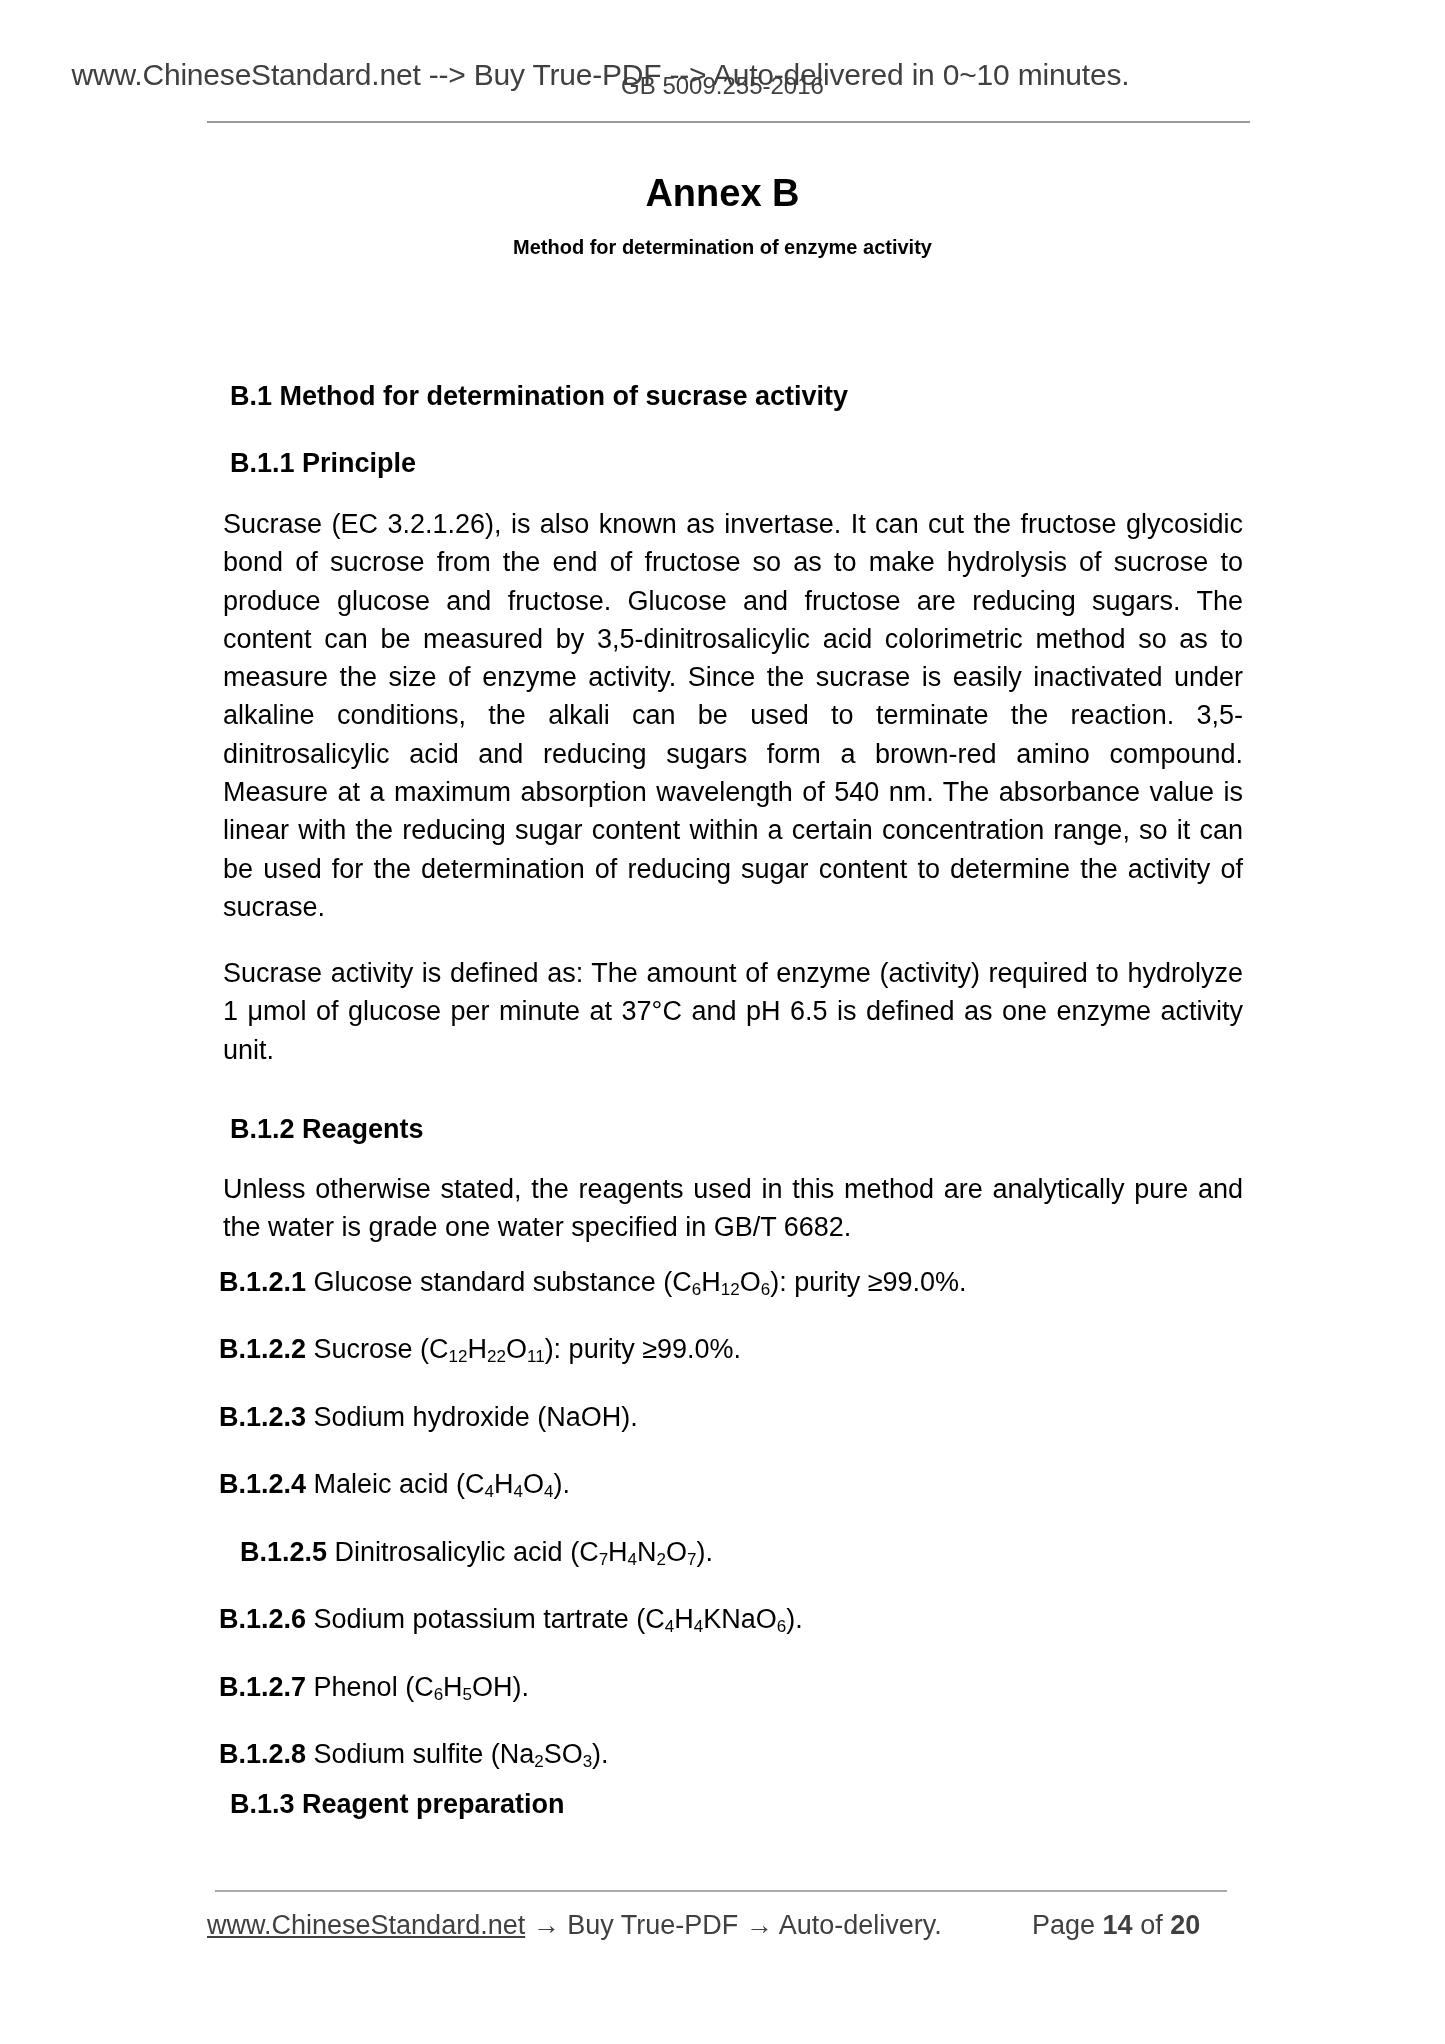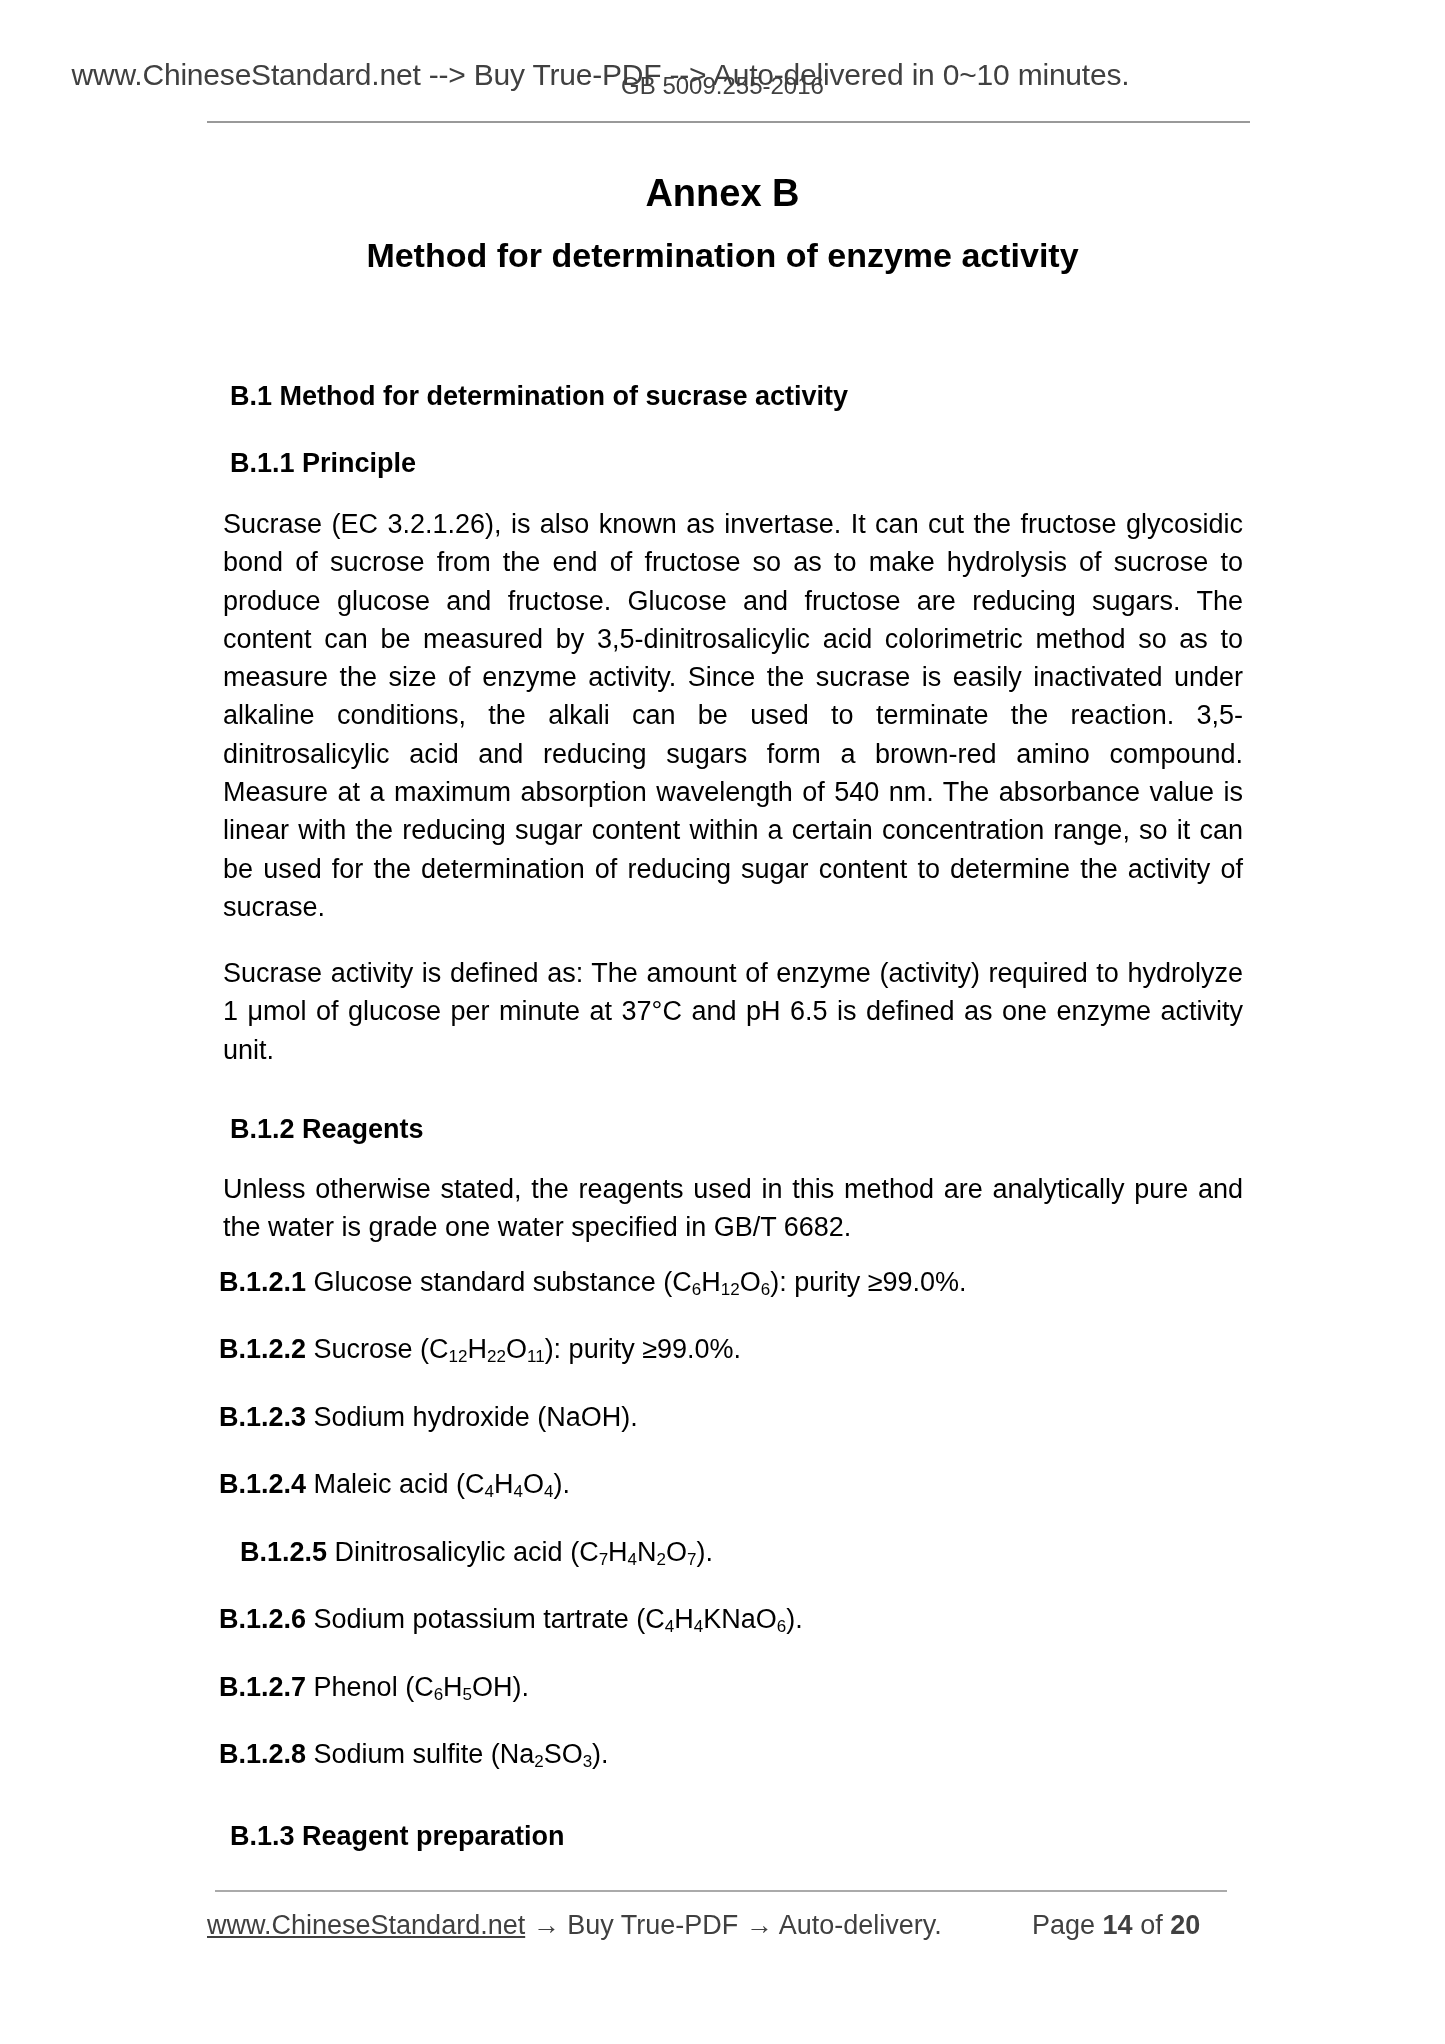--- a/index.html
+++ b/index.html
@@ -7,34 +7,34 @@
          font-family: "Liberation Sans", sans-serif; color: #000; }
   .banner { position: absolute; top: 58px; left: 0; width: 1201px; text-align: center;
             font-size: 30px; color: #404040; letter-spacing: -0.2px; white-space: nowrap; }
   .stdcode { position: absolute; top: 72px; left: 0; width: 1445px; text-align: center;
              font-size: 24px; color: #404040; white-space: nowrap; }
   .header-rule { position: absolute; top: 121px; left: 207px; width: 1043px; height: 0;
                  border-top: 2px solid #999; }
   .annex-title { position: absolute; top: 172px; left: 0; width: 1445px; text-align: center;
                  font-weight: bold; font-size: 38px; }
   .annex-sub { position: absolute; top: 236px; left: 0; width: 1445px; text-align: center;
-               font-weight: bold; font-size: 34px; }
+               font-weight: bold; font-size: 20px; }
   .content { position: absolute; left: 219px; width: 1020px; top: 366px; font-size: 27px; }
   .h { font-weight: bold; font-size: 27px; margin: 11px; line-height: 38px; }
   .p { margin: 4px; line-height: 38.3px; text-align: justify; }
   .h1 { position: absolute; top: 0; }
   .h11 { position: absolute; top: 67px; }
   .para1 { position: absolute; top: 135px; width: 1020px; }
   .para2 { position: absolute; top: 950px; top: 584px; width: 1020px; }
   .h12 { position: absolute; top: 733px; }
   .para3 { position: absolute; top: 800px; width: 1020px; }
   .item { position: absolute; margin: 0; line-height: 38px; white-space: nowrap; }
   .item b { font-weight: bold; }
   .item sub { font-size: 17px; vertical-align: -4px; line-height: 0; }
-  .h13 { position: absolute; top: 1440px; }
+  .h13 { position: absolute; top: 1408px; }
   .footer-rule { position: absolute; top: 1890px; left: 215px; width: 1012px; height: 0;
                  border-top: 2px solid #aaa; }
   .footer-left { position: absolute; top: 1910px; left: 207px; font-size: 27px; color: #404040; white-space: nowrap; }
   .footer-left a { color: #404040; text-decoration: underline; }
   .footer-right { position: absolute; top: 1910px; left: 1032px; font-size: 27px; color: #404040; white-space: nowrap; }
   .footer-right b { font-weight: bold; }
 </style>
 </head>
 <body>
 

